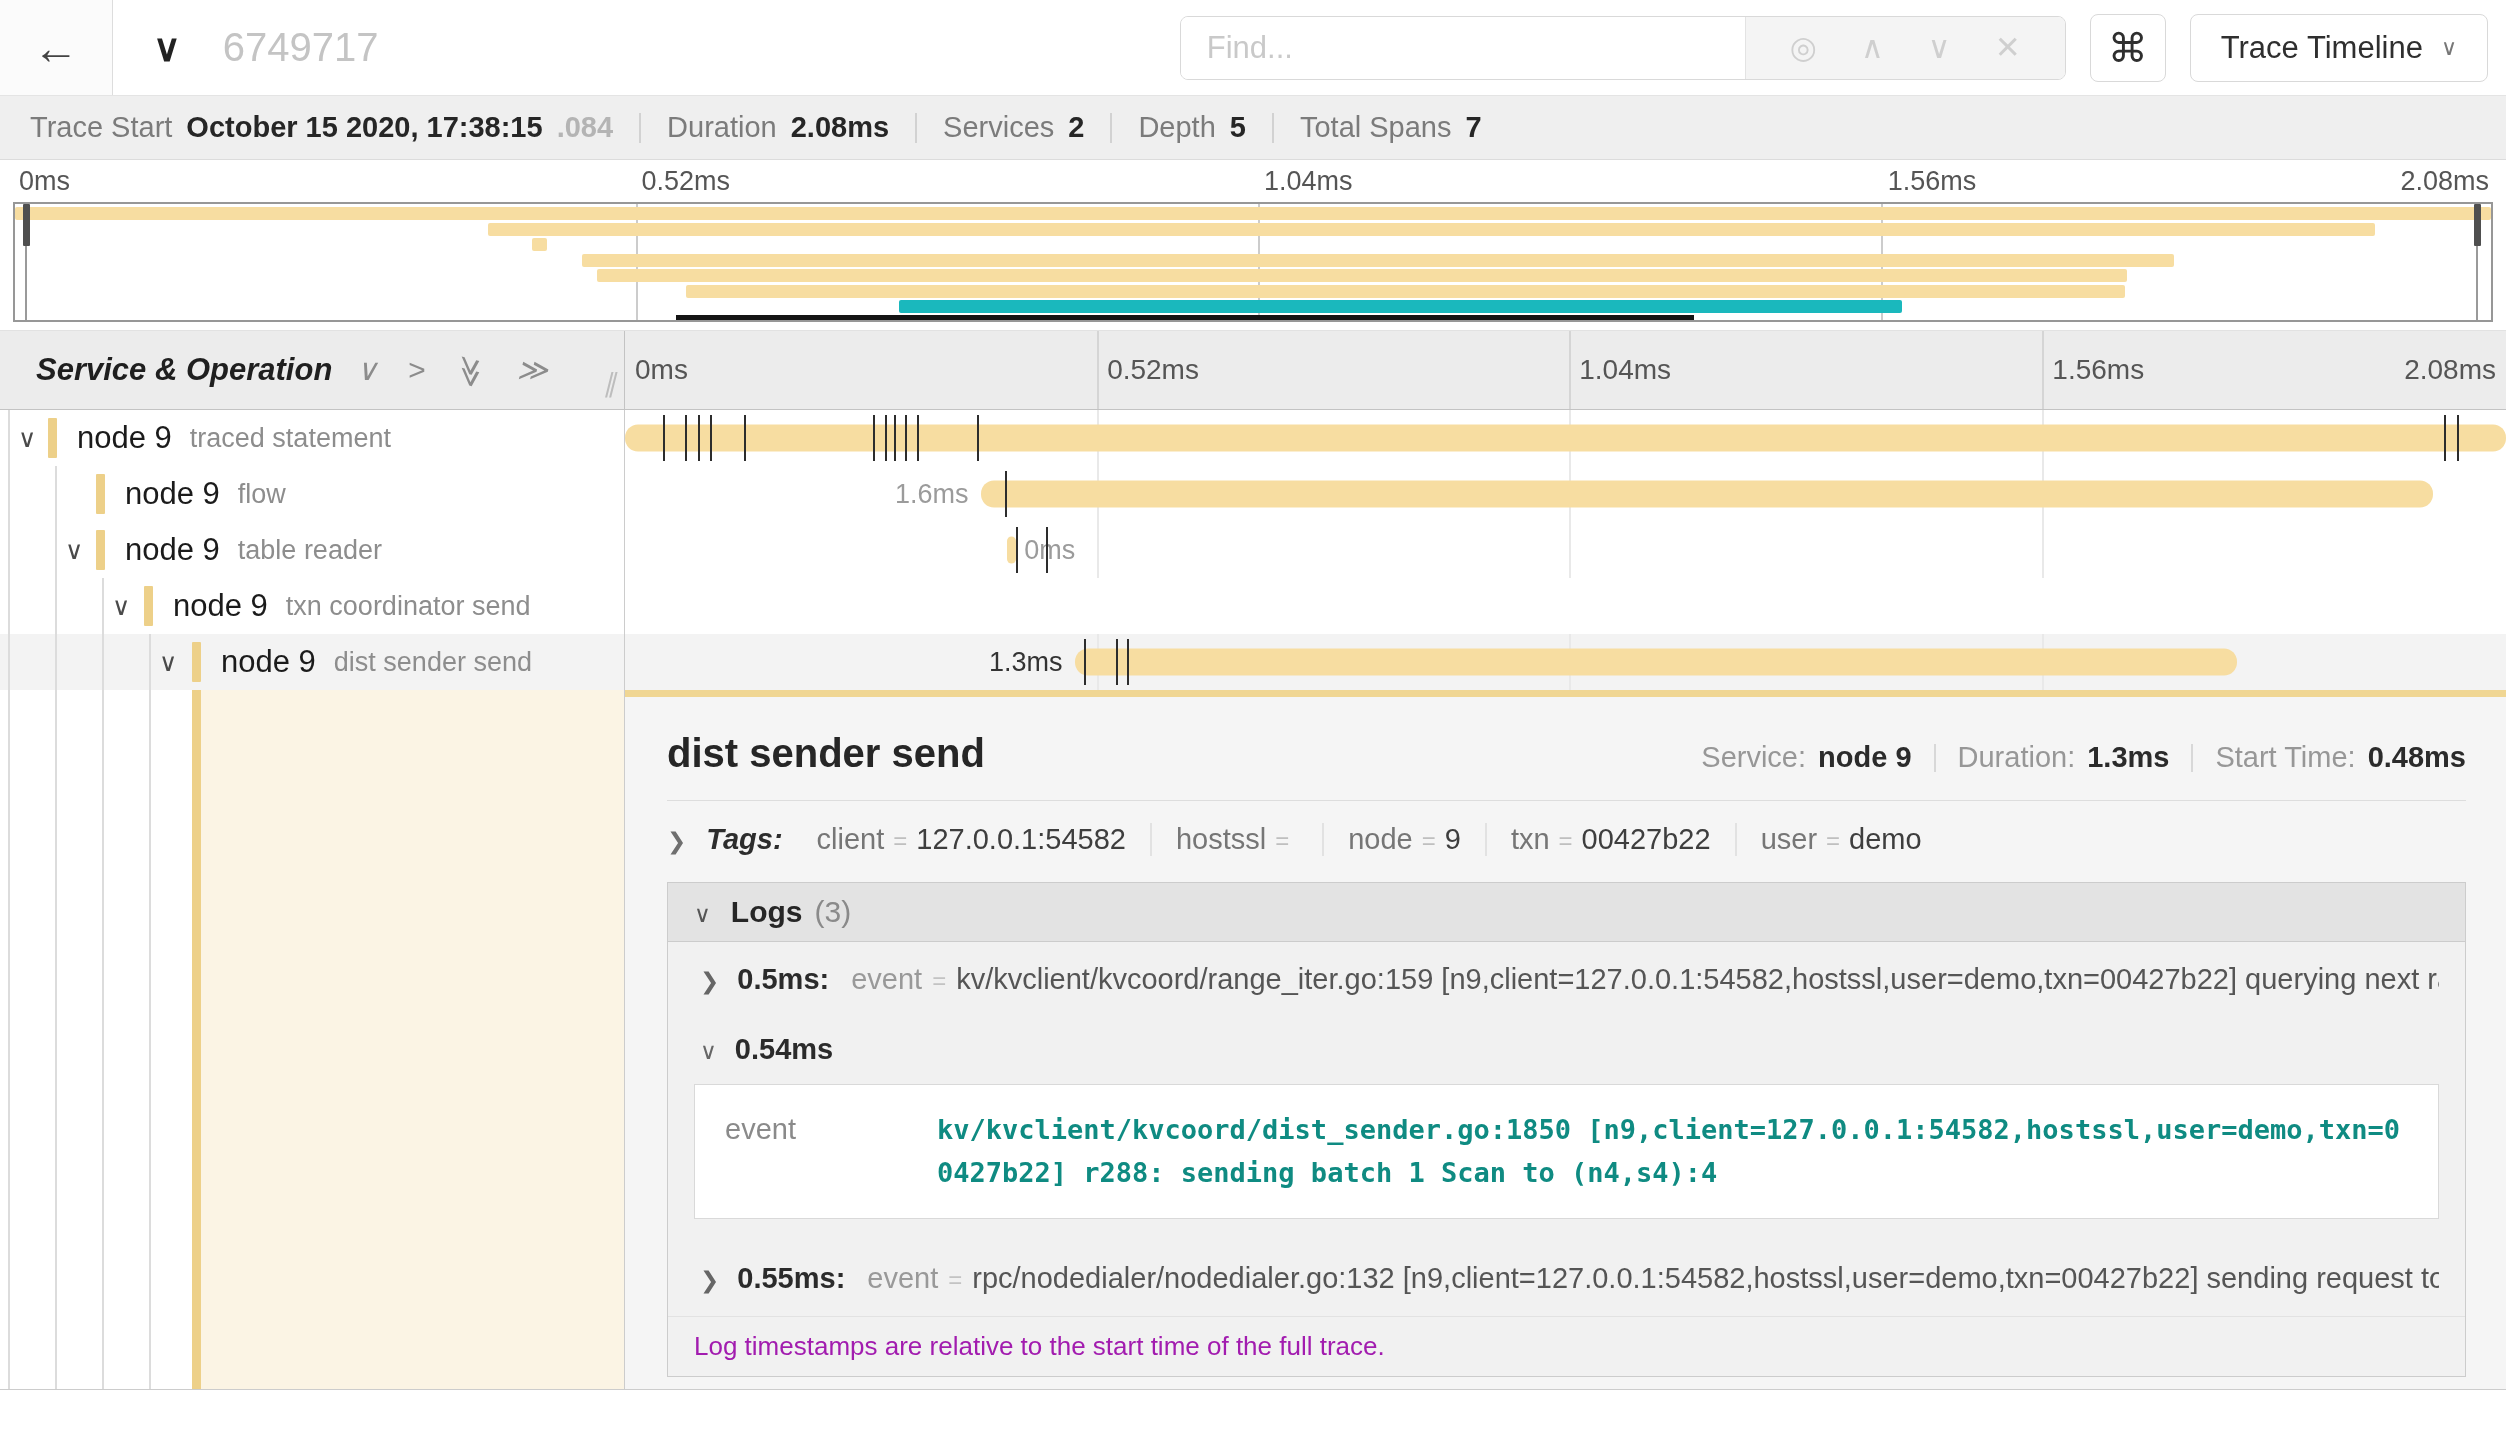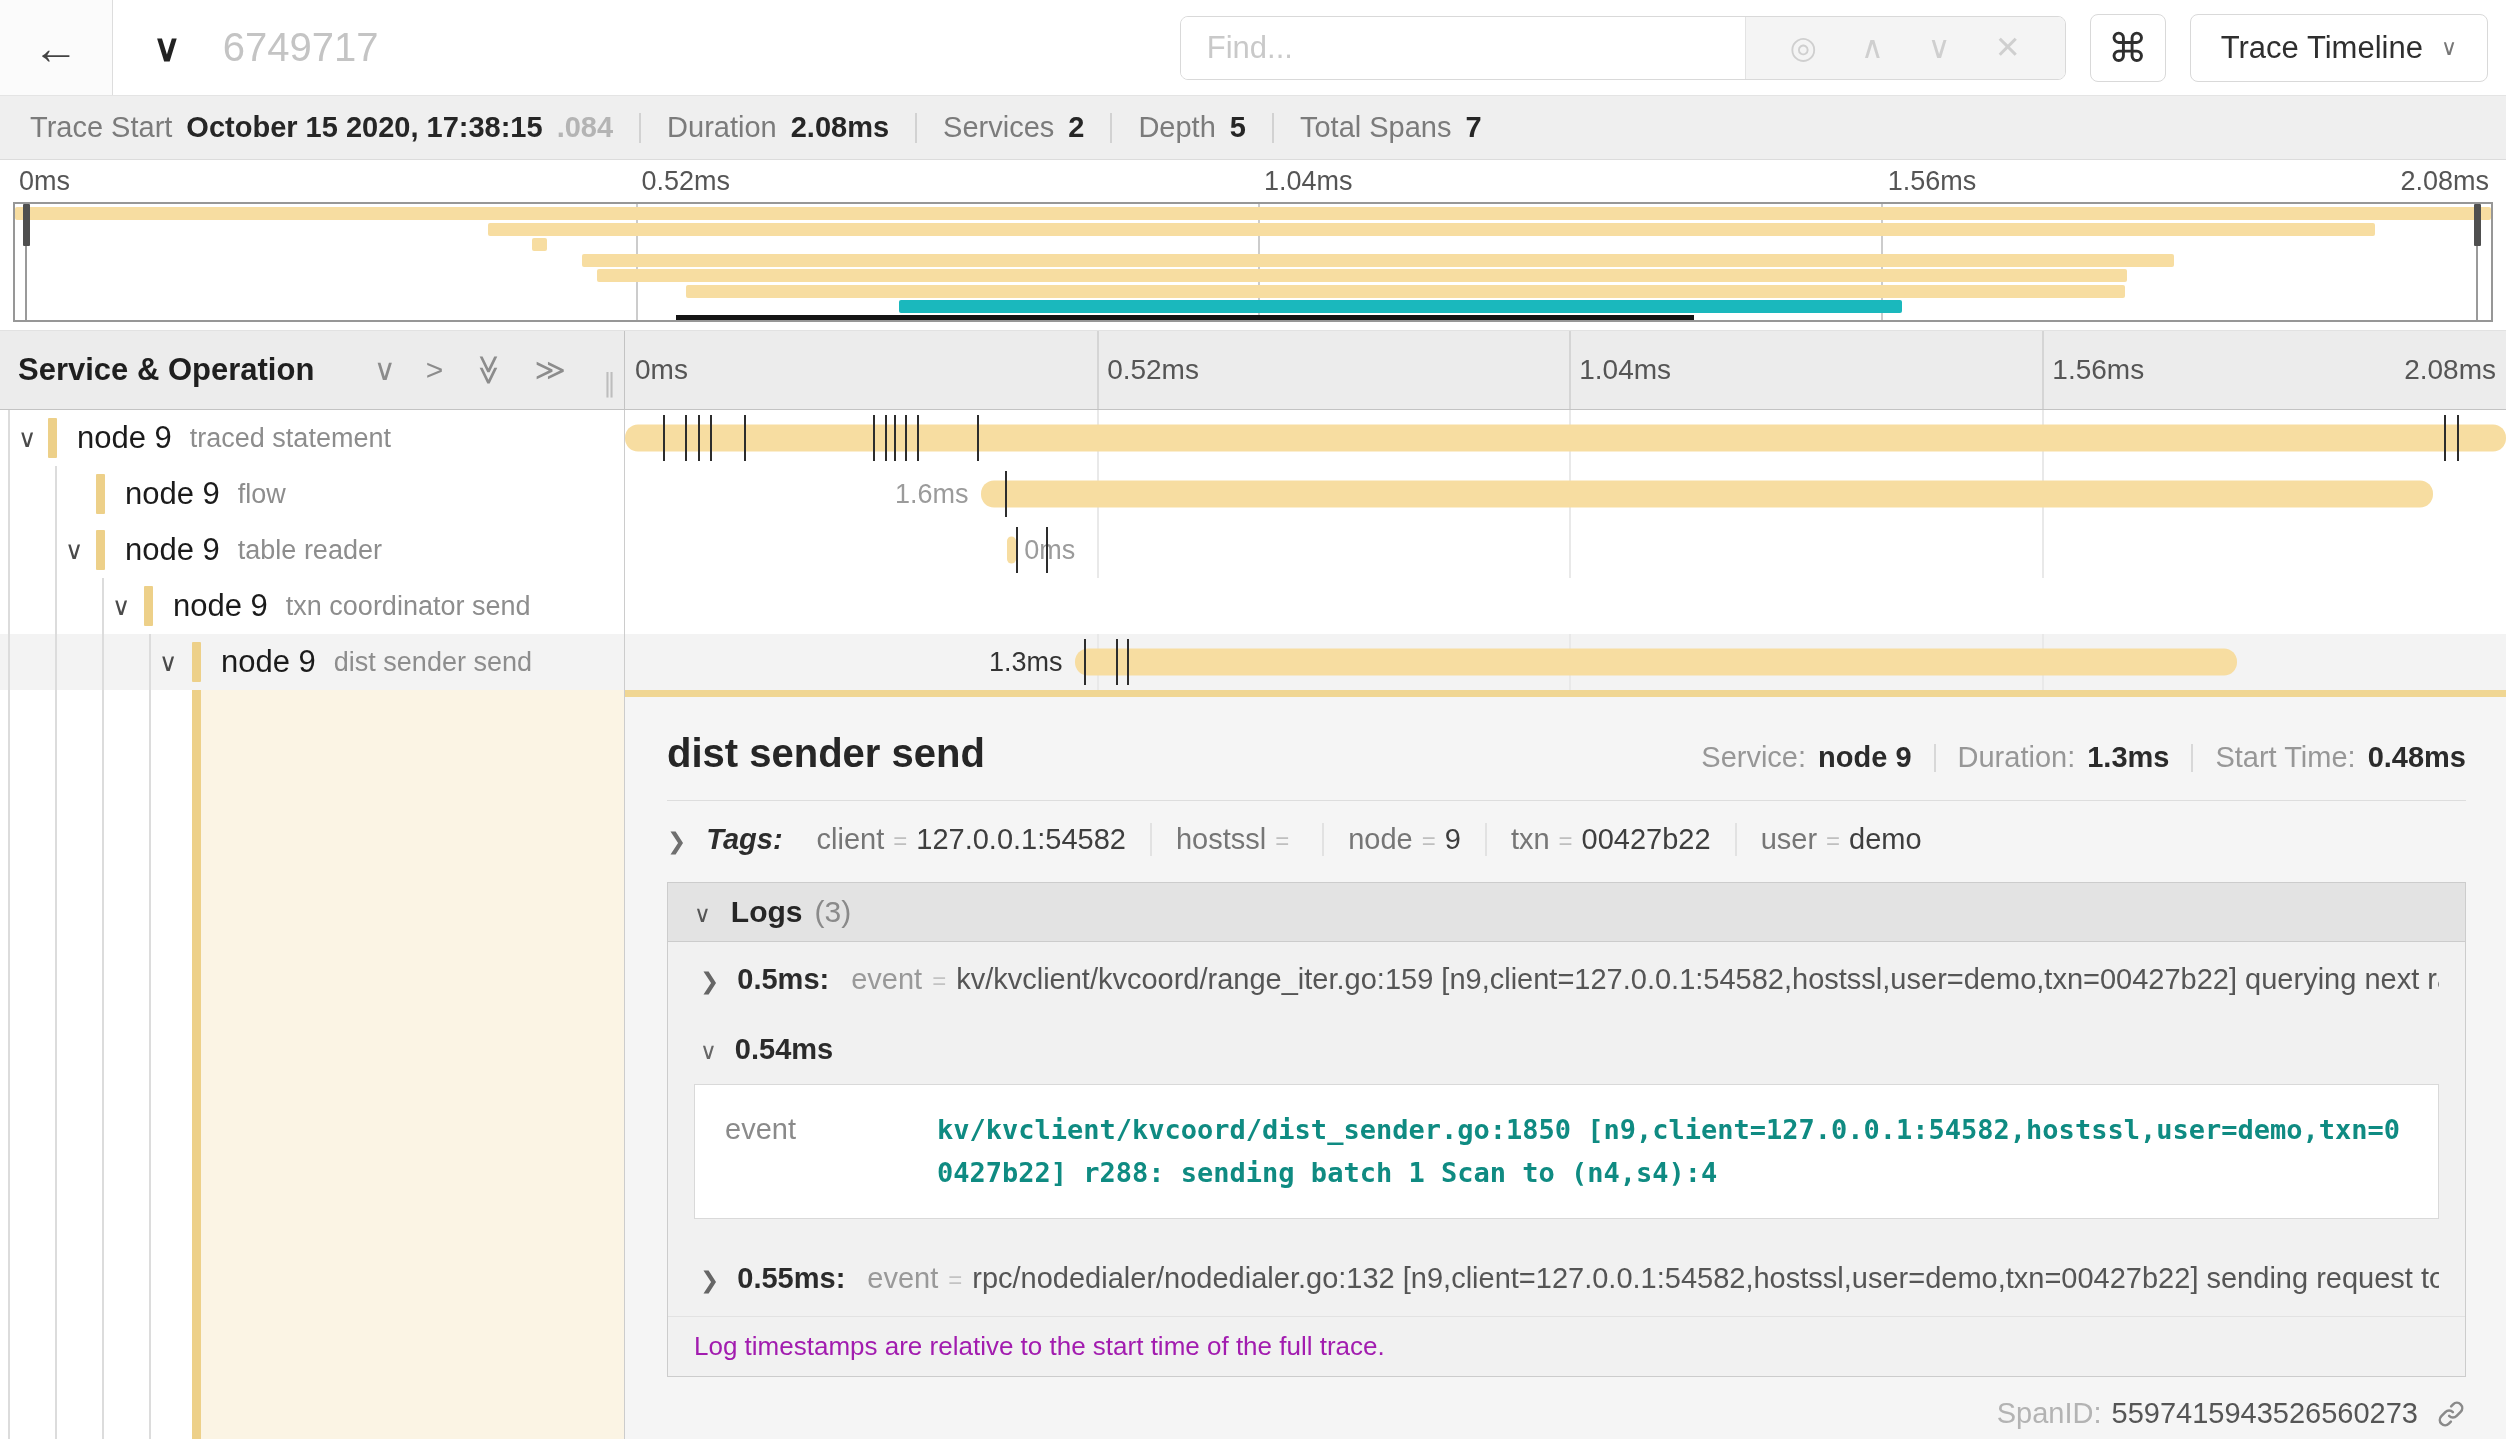--- a/index.html
+++ b/index.html
@@ -42,22 +42,22 @@
   .mm-label.right { margin-left:0; }
   .mm-canvas { position:relative; margin:0 13px; height:120px; border:2px solid #979797; background:#fff; cursor:crosshair; }
   .mm-grid { position:absolute; top:0; bottom:0; width:2px; background:#ccc; }
   .mm-bar { position:absolute; height:13px; border-radius:2px; }
   .mm-scrub-line { position:absolute; top:0; bottom:0; width:2px; background:#9a9a9a; }
   .mm-scrub-handle { position:absolute; top:0; width:7px; height:42px; background:#4f4f4f; border-radius:1px; cursor:ew-resize; }
   .mm-viewport { position:absolute; bottom:0; height:5px; background:#141414; }
 
   
   .grid-header { height:80px; display:flex; background:#ececec; border-top:1px solid #e2e2e2; border-bottom:1px solid #c3c3c3; }
-  .gh-left { width:625px; flex:none; position:relative; display:flex; align-items:center; padding:0 18px;
-    border-right:1px solid #c3c3c3; }
+  .gh-left { width:625px; flex:none; position:relative; display:flex; align-items:center; padding:0 36px;
+    border-right:1px solid #c3c3c3;font-style:italic; }
   .gh-title { font-size:31px; font-weight:700; color:#1f1f1f; }
   .gh-icons { margin-left:auto; margin-right:40px; display:flex; align-items:center; gap:30px; color:#8c8c8c; font-size:30px; }
   .gh-icons span { cursor:pointer; line-height:1; }
   .rot90 { display:inline-block; transform:rotate(90deg); }
   .gh-handle { position:absolute; right:8px; bottom:10px; color:#bdbdbd; font-size:26px; cursor:col-resize; }
   .gh-right { flex:1; position:relative; font-size:28px; color:#555; }
   .gh-gridline { position:absolute; top:0; bottom:0; width:2px; background:#d5d5d5; }
   .gh-tick { position:absolute; top:50%; transform:translateY(-50%); margin-left:10px; white-space:nowrap; }
   .gh-tick.right { margin-left:0; margin-right:10px; }
 
@@ -402,26 +402,16 @@
             <div class="log-line">
               <span class="ll-chev">❯</span>
               <span class="ll-time">0.55ms:</span>
               <span class="ll-key">event</span>
               <span class="ll-eq">=</span>
               <span class="ll-val">rpc/nodedialer/nodedialer.go:132 [n9,client=127.0.0.1:54582,hostssl,user=demo,txn=00427b22] sending request to 127....</span>
             </div>
           </div>
         <div class="logs-note">Log timestamps are relative to the start time of the full trace.</div>
       </div>
-      <div class="spanid-row">
-        <span class="sid-label">SpanID:</span>
-        <span class="sid-val">5597415943526560273</span>
-        <span class="link-icon">
-          <svg width="30" height="30" viewBox="0 0 24 24" fill="none" stroke="#8a8a8a" stroke-width="2" stroke-linecap="round">
-            <path d="M10.5 13.5a4.2 4.2 0 0 0 6 0l3.2-3.2a4.24 4.24 0 0 0-6-6l-1.6 1.6"></path>
-            <path d="M13.5 10.5a4.2 4.2 0 0 0-6 0l-3.2 3.2a4.24 4.24 0 0 0 6 6l1.6-1.6"></path>
-          </svg>
-        </span>
-      </div>
     </div>
   </div>
 
 </div>
 
 </body></html>

